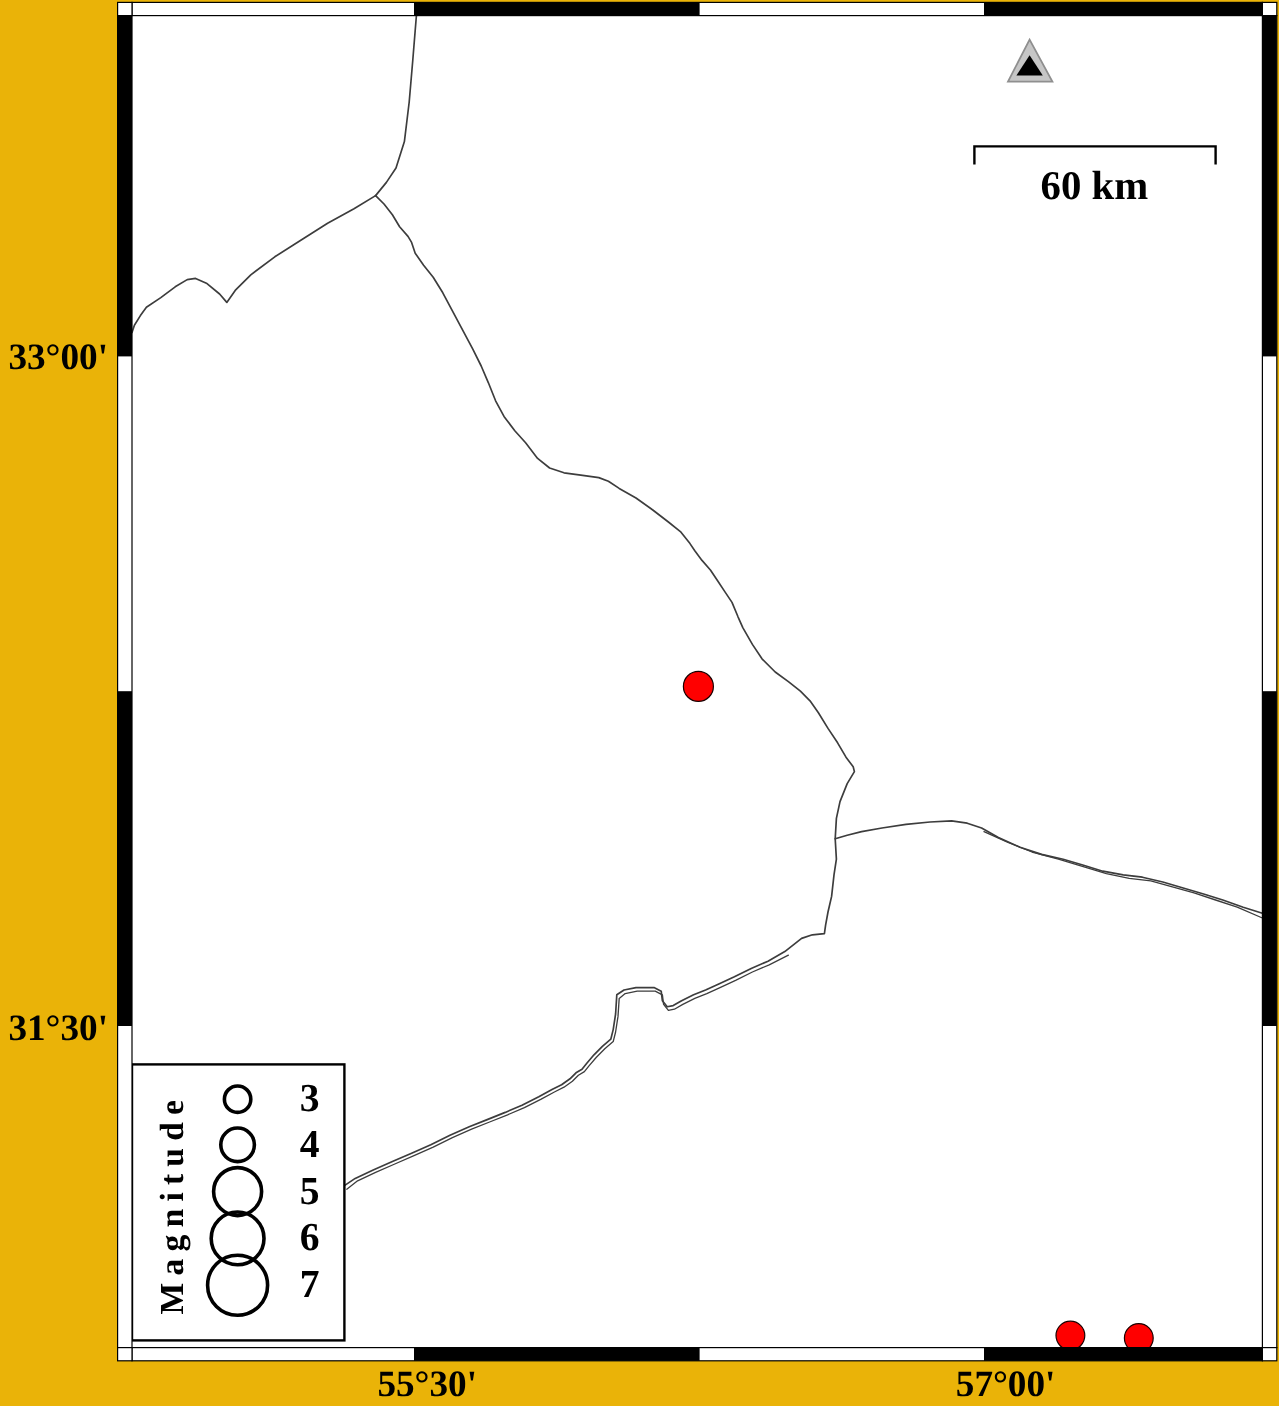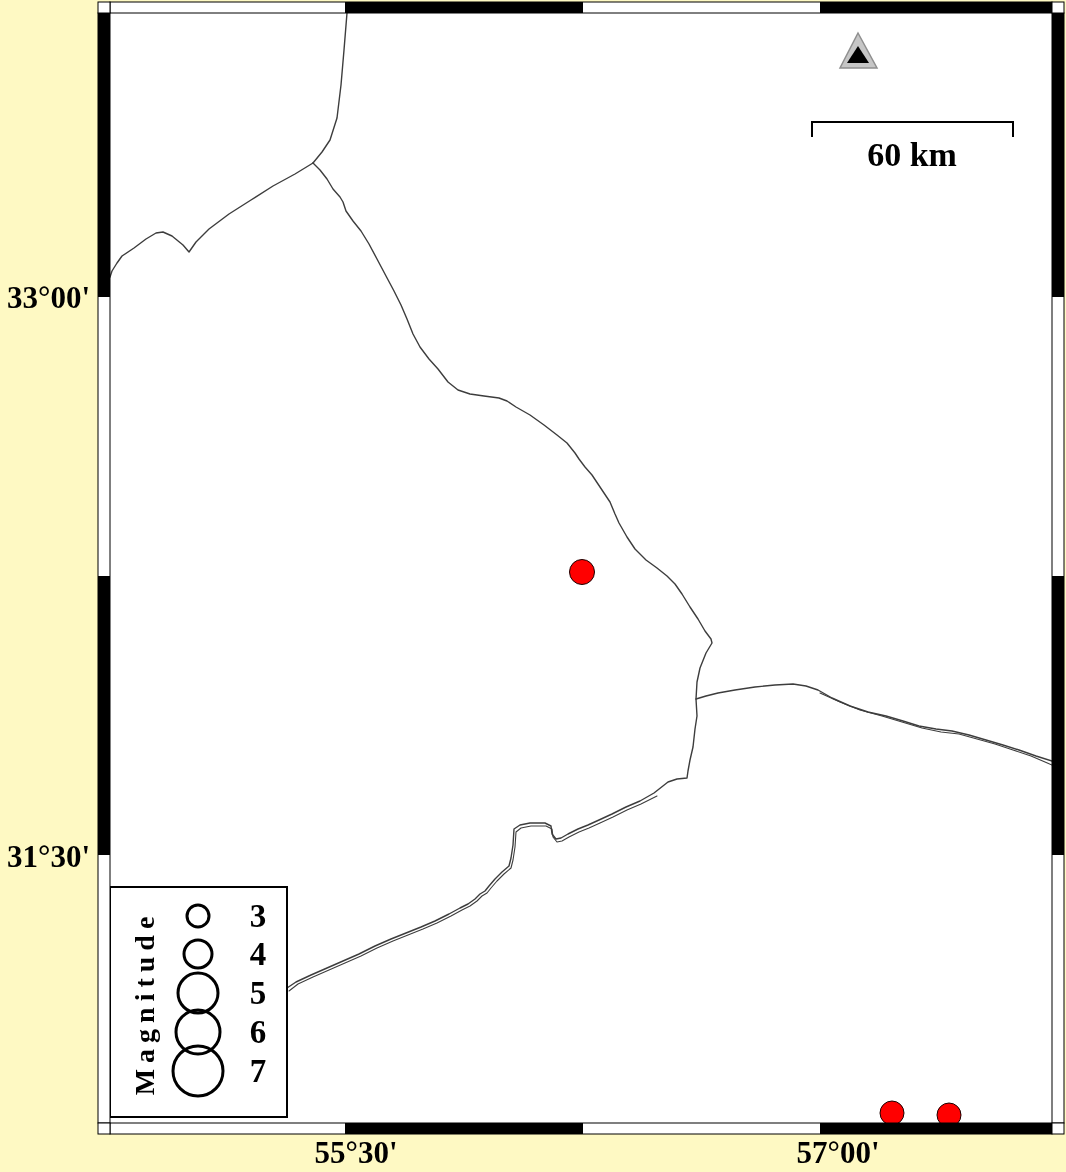--- a/index.html
+++ b/index.html
@@ -1,16 +1,16 @@
 <!DOCTYPE html>
 <html><head>
 <meta charset="utf-8">
 <style>
   html,body{margin:0;padding:0;background:#ffffff;}
-  .stage{position:relative;width:1066px;height:1172px;background:#fef9c3;overflow:hidden;
+  .stage{position:relative;width:1066px;height:1172px;background:#eab308;overflow:hidden;
          font-family:"Liberation Serif", serif;}
   svg{position:absolute;left:0;top:0;}
   text{fill:#000;}
 </style>
 </head>
 <body>
 
 <div class="stage">
   <svg id="map-svg" width="1066" height="1172" viewBox="0 0 1066 1172">
       <defs>

